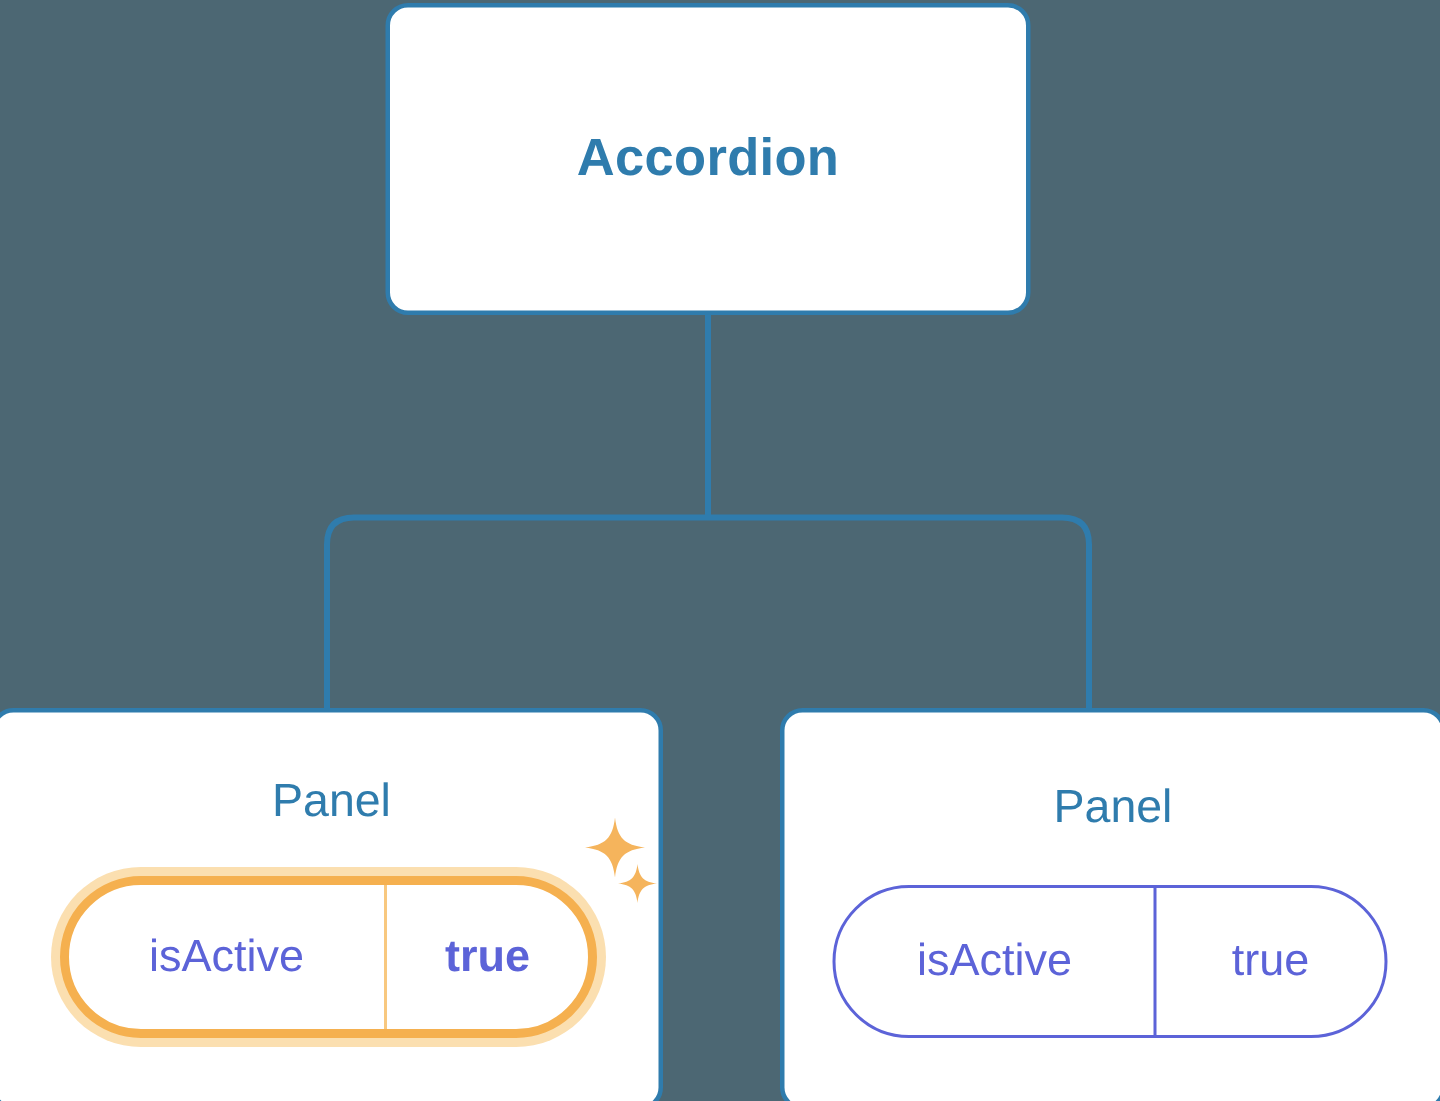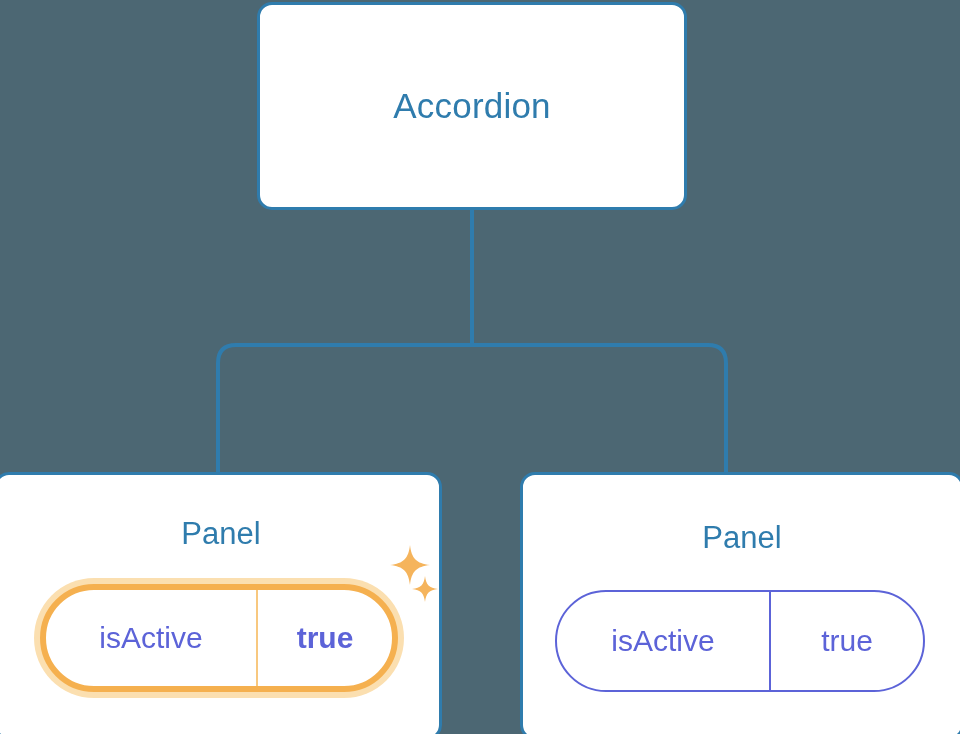--- a/index.html
+++ b/index.html
@@ -41,20 +41,21 @@
     border-radius: 15px;
     box-sizing: border-box;
   }
 
   
   #node-accordion {
     left: 257px;
     top: 2px;
     width: 430px;
     height: 208px;
+    font-weight: bold;
   }
   #node-accordion .node-title {
     position: absolute;
     left: 0;
     right: 0;
     top: 50%;
     transform: translateY(-50%);
     text-align: center;
     font-size: 35px;
     color: #2f7cad;

